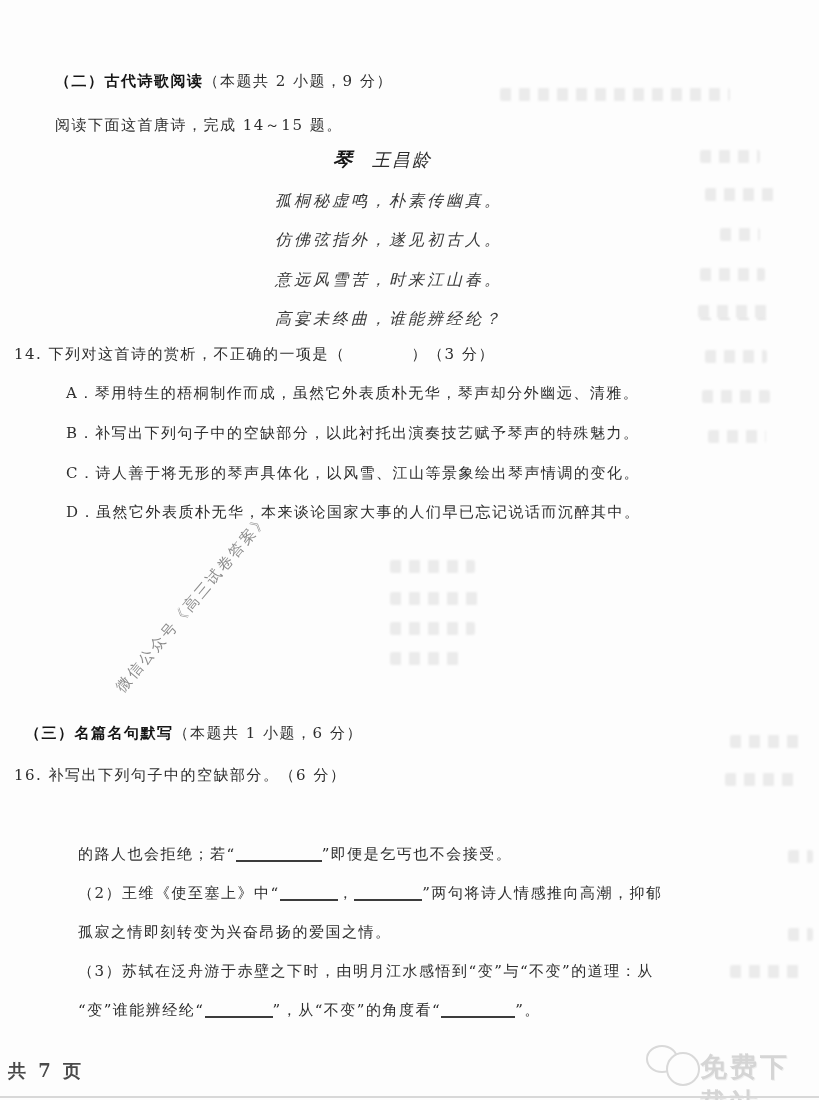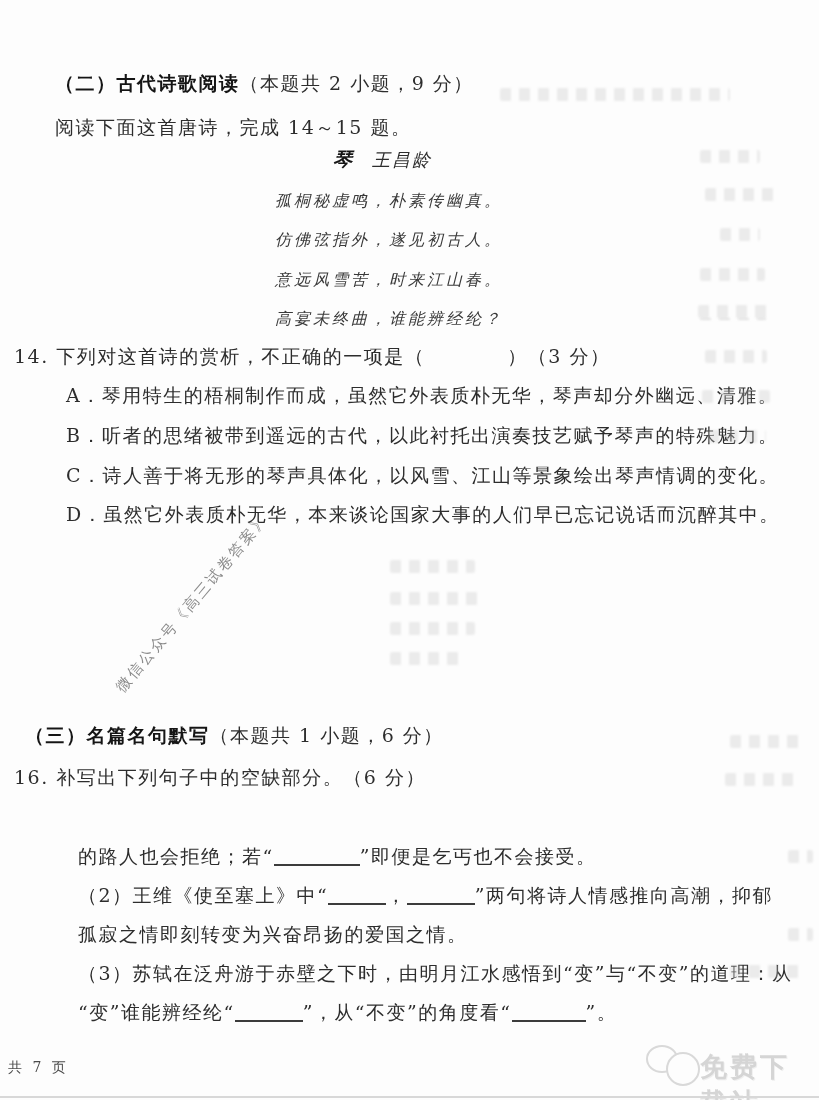--- a/index.html
+++ b/index.html
@@ -7,21 +7,21 @@
     position:relative;
     width:819px;height:1100px;
     background:#fdfdfd;
     overflow:hidden;
     font-family:"DejaVu Serif","Liberation Serif",serif;
     color:#2d2d2d;
   }
   .ln{
     position:absolute;
     white-space:nowrap;
-    font-size:19px;
+    font-size:15px;
     letter-spacing:1.5px;
     line-height:1.25;
     color:#2d2d2d;
   }
   .bold{font-weight:bold;color:#151515;}
   .poem{
     font-style:italic;
     font-size:16px;
     letter-spacing:3px;
     color:#3a3a3a;
@@ -40,23 +40,24 @@
     transform:rotate(-50deg);
     transform-origin:0 0;
     font-size:15px;
     letter-spacing:2.5px;
     color:#8b8b8b;
     white-space:nowrap;
   }
   .footer-page{
     position:absolute;
     left:8px;top:1059px;
-    font-size:14px;
+    font-size:18px;
     letter-spacing:3px;
     color:#4a4a4a;
+    font-weight:bold;
   }
   .site-watermark{
     position:absolute;
     left:700px;top:1049px;
     font-size:27px;
     font-weight:bold;
     letter-spacing:3px;
     color:#d5d5d5;
     text-shadow:1px 1px 0 #efefef;
     font-family:"DejaVu Sans","Liberation Sans",sans-serif;
@@ -97,21 +98,21 @@
   <div class="ln poem-title" style="left:333px;top:148px;">
     <span class="bold">琴</span><span style="display:inline-block;width:18px;"></span><span>王昌龄</span>
   </div>
   <div class="ln poem" style="left:275px;top:191px;">孤桐秘虚鸣，朴素传幽真。</div>
   <div class="ln poem" style="left:275px;top:230px;">仿佛弦指外，遂见初古人。</div>
   <div class="ln poem" style="left:275px;top:270px;font-family:Liberation Serif, serif;">意远风雪苦，时来江山春。</div>
   <div class="ln poem" style="left:275px;top:309px;">高宴未终曲，谁能辨经纶？</div>
 
   <div class="ln" style="left:14px;top:345px;">14. 下列对这首诗的赏析，不正确的一项是（　　　　）（3 分）</div>
   <div class="ln" style="left:66px;top:384px;">A．琴用特生的梧桐制作而成，虽然它外表质朴无华，琴声却分外幽远、清雅。</div>
-  <div class="ln" style="left:66px;top:424px;">B．听者的思绪被带到遥远的古代，以此衬托出演奏技艺赋予琴声的特殊魅力。</div>
+  <div class="ln" style="left:66px;top:424px;">B．补写出下列句子中的空缺部分，以此衬托出演奏技艺赋予琴声的特殊魅力。</div>
   <div class="ln" style="left:66px;top:464px;">C．诗人善于将无形的琴声具体化，以风雪、江山等景象绘出琴声情调的变化。</div>
   <div class="ln" style="left:66px;top:503px;">D．虽然它外表质朴无华，本来谈论国家大事的人们早已忘记说话而沉醉其中。</div>
 
 
   <div class="diag-watermark">微信公众号《高三试卷答案》</div>
 
   <div class="ln" style="left:25px;top:724px;">
     <span class="bold">（三）名篇名句默写</span><span>（本题共 1 小题，6 分）</span>
   </div>
 

